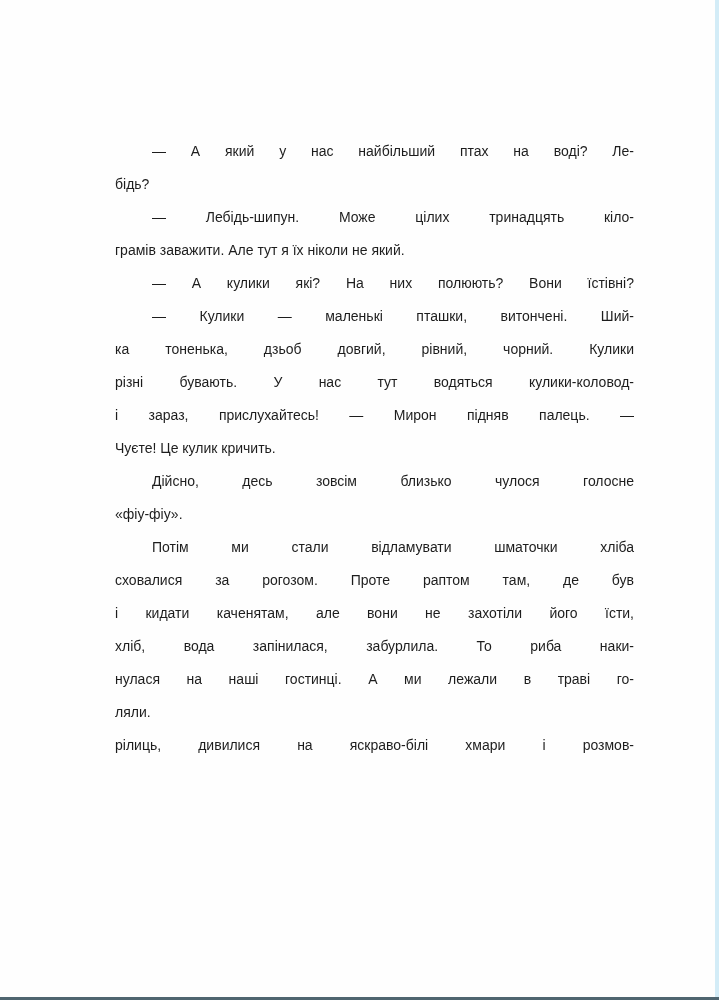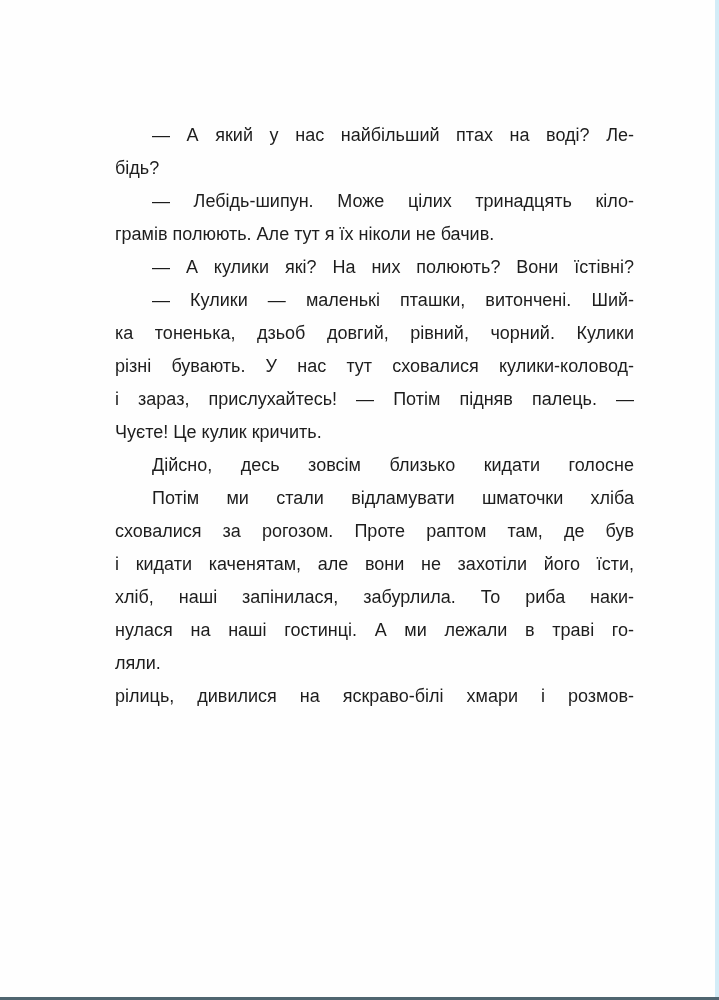--- a/index.html
+++ b/index.html
@@ -28,24 +28,24 @@
       position: absolute;
       left: 0;
       bottom: 0;
       width: 719px;
       height: 3px;
       background: #4f6570;
     }
     .text-block {
       position: absolute;
       left: 115px;
-      top: 119px;
+      top: 135px;
       width: 519px;
       font-family: "Liberation Sans", sans-serif;
-      font-size: 18px;
+      font-size: 14px;
       line-height: 33px;
       color: #1d1d1d;
     }
     .line {
       display: block;
       white-space: nowrap;
       text-align: justify;
       text-align-last: justify;
       height: 33px;
     }
@@ -53,31 +53,32 @@
     .line.last { text-align-last: left; }
   </style>
 </head>
 <body>
 
 <div class="page">
   <div class="text-block">
     <span class="line indent">— А який у нас найбільший птах на воді? Ле-</span>
     <span class="line last">бідь?</span>
     <span class="line indent">— Лебідь-шипун. Може цілих тринадцять кіло-</span>
-    <span class="line last">грамів полюють. Але тут я їх ніколи не бачив.</span>
+    <span class="line last">грамів заважити. Але тут я їх ніколи не який.</span>
     <span class="line indent">— А кулики які? На них полюють? Вони їстівні?</span>
     <span class="line indent">— Кулики — маленькі пташки, витончені. Ший-</span>
     <span class="line">ка тоненька, дзьоб довгий, рівний, чорний. Кулики</span>
-    <span class="line">різні бувають. У нас тут сховалися кулики-коловод-</span>
-    <span class="line">і зараз, прислухайтесь! — Потім підняв палець. —</span>
+    <span class="line">різні бувають. У нас тут водяться кулики-коловод-</span>
+    <span class="line">і зараз, прислухайтесь! — Мирон підняв палець. —</span>
     <span class="line last">Чуєте! Це кулик кричить.</span>
-    <span class="line indent">Дійсно, десь зовсім близько кидати голосне</span>
+    <span class="line indent">Дійсно, десь зовсім близько чулося голосне</span>
+    <span class="line last">«фіу-фіу».</span>
     <span class="line indent">Потім ми стали відламувати шматочки хліба</span>
     <span class="line">сховалися за рогозом. Проте раптом там, де був</span>
     <span class="line">і кидати каченятам, але вони не захотіли його їсти,</span>
-    <span class="line">хліб, наші запінилася, забурлила. То риба наки-</span>
+    <span class="line">хліб, вода запінилася, забурлила. То риба наки-</span>
     <span class="line">нулася на наші гостинці. А ми лежали в траві го-</span>
     <span class="line last">ляли.</span>
     <span class="line">рілиць, дивилися на яскраво-білі хмари і розмов-</span>
   </div>
   <div class="right-strip"></div>
   <div class="bottom-line"></div>
 </div>
 
 </body></html>

